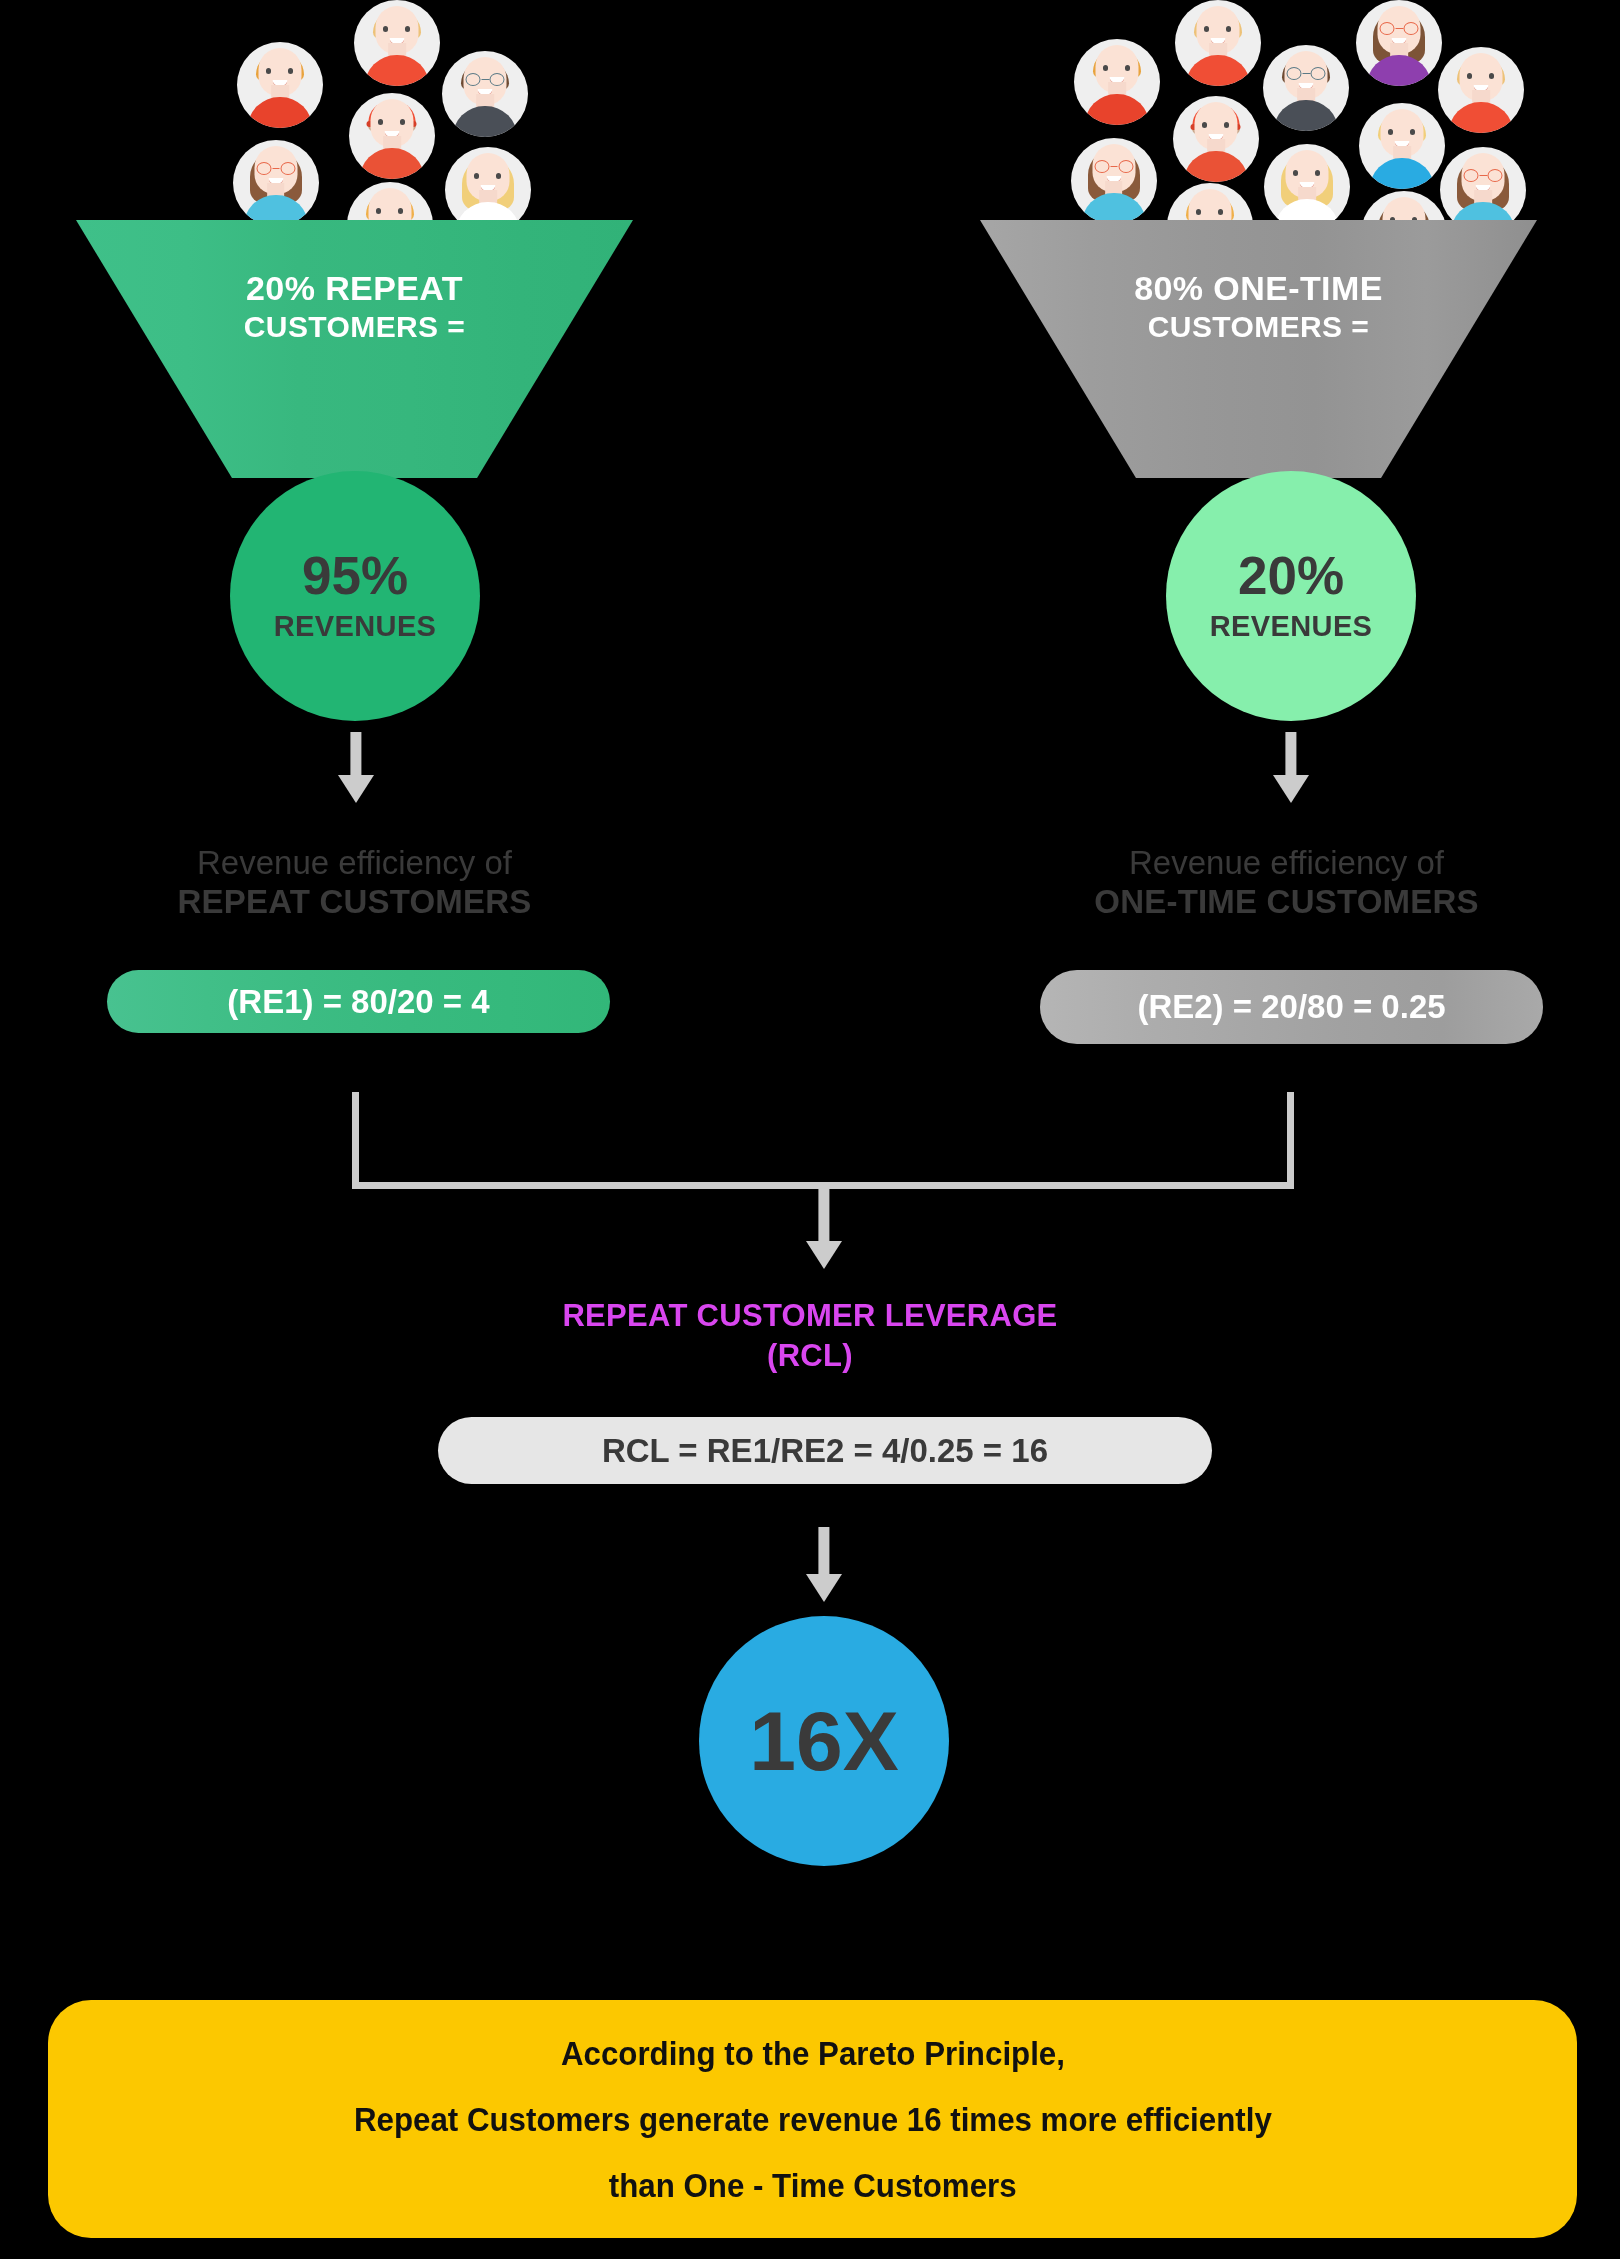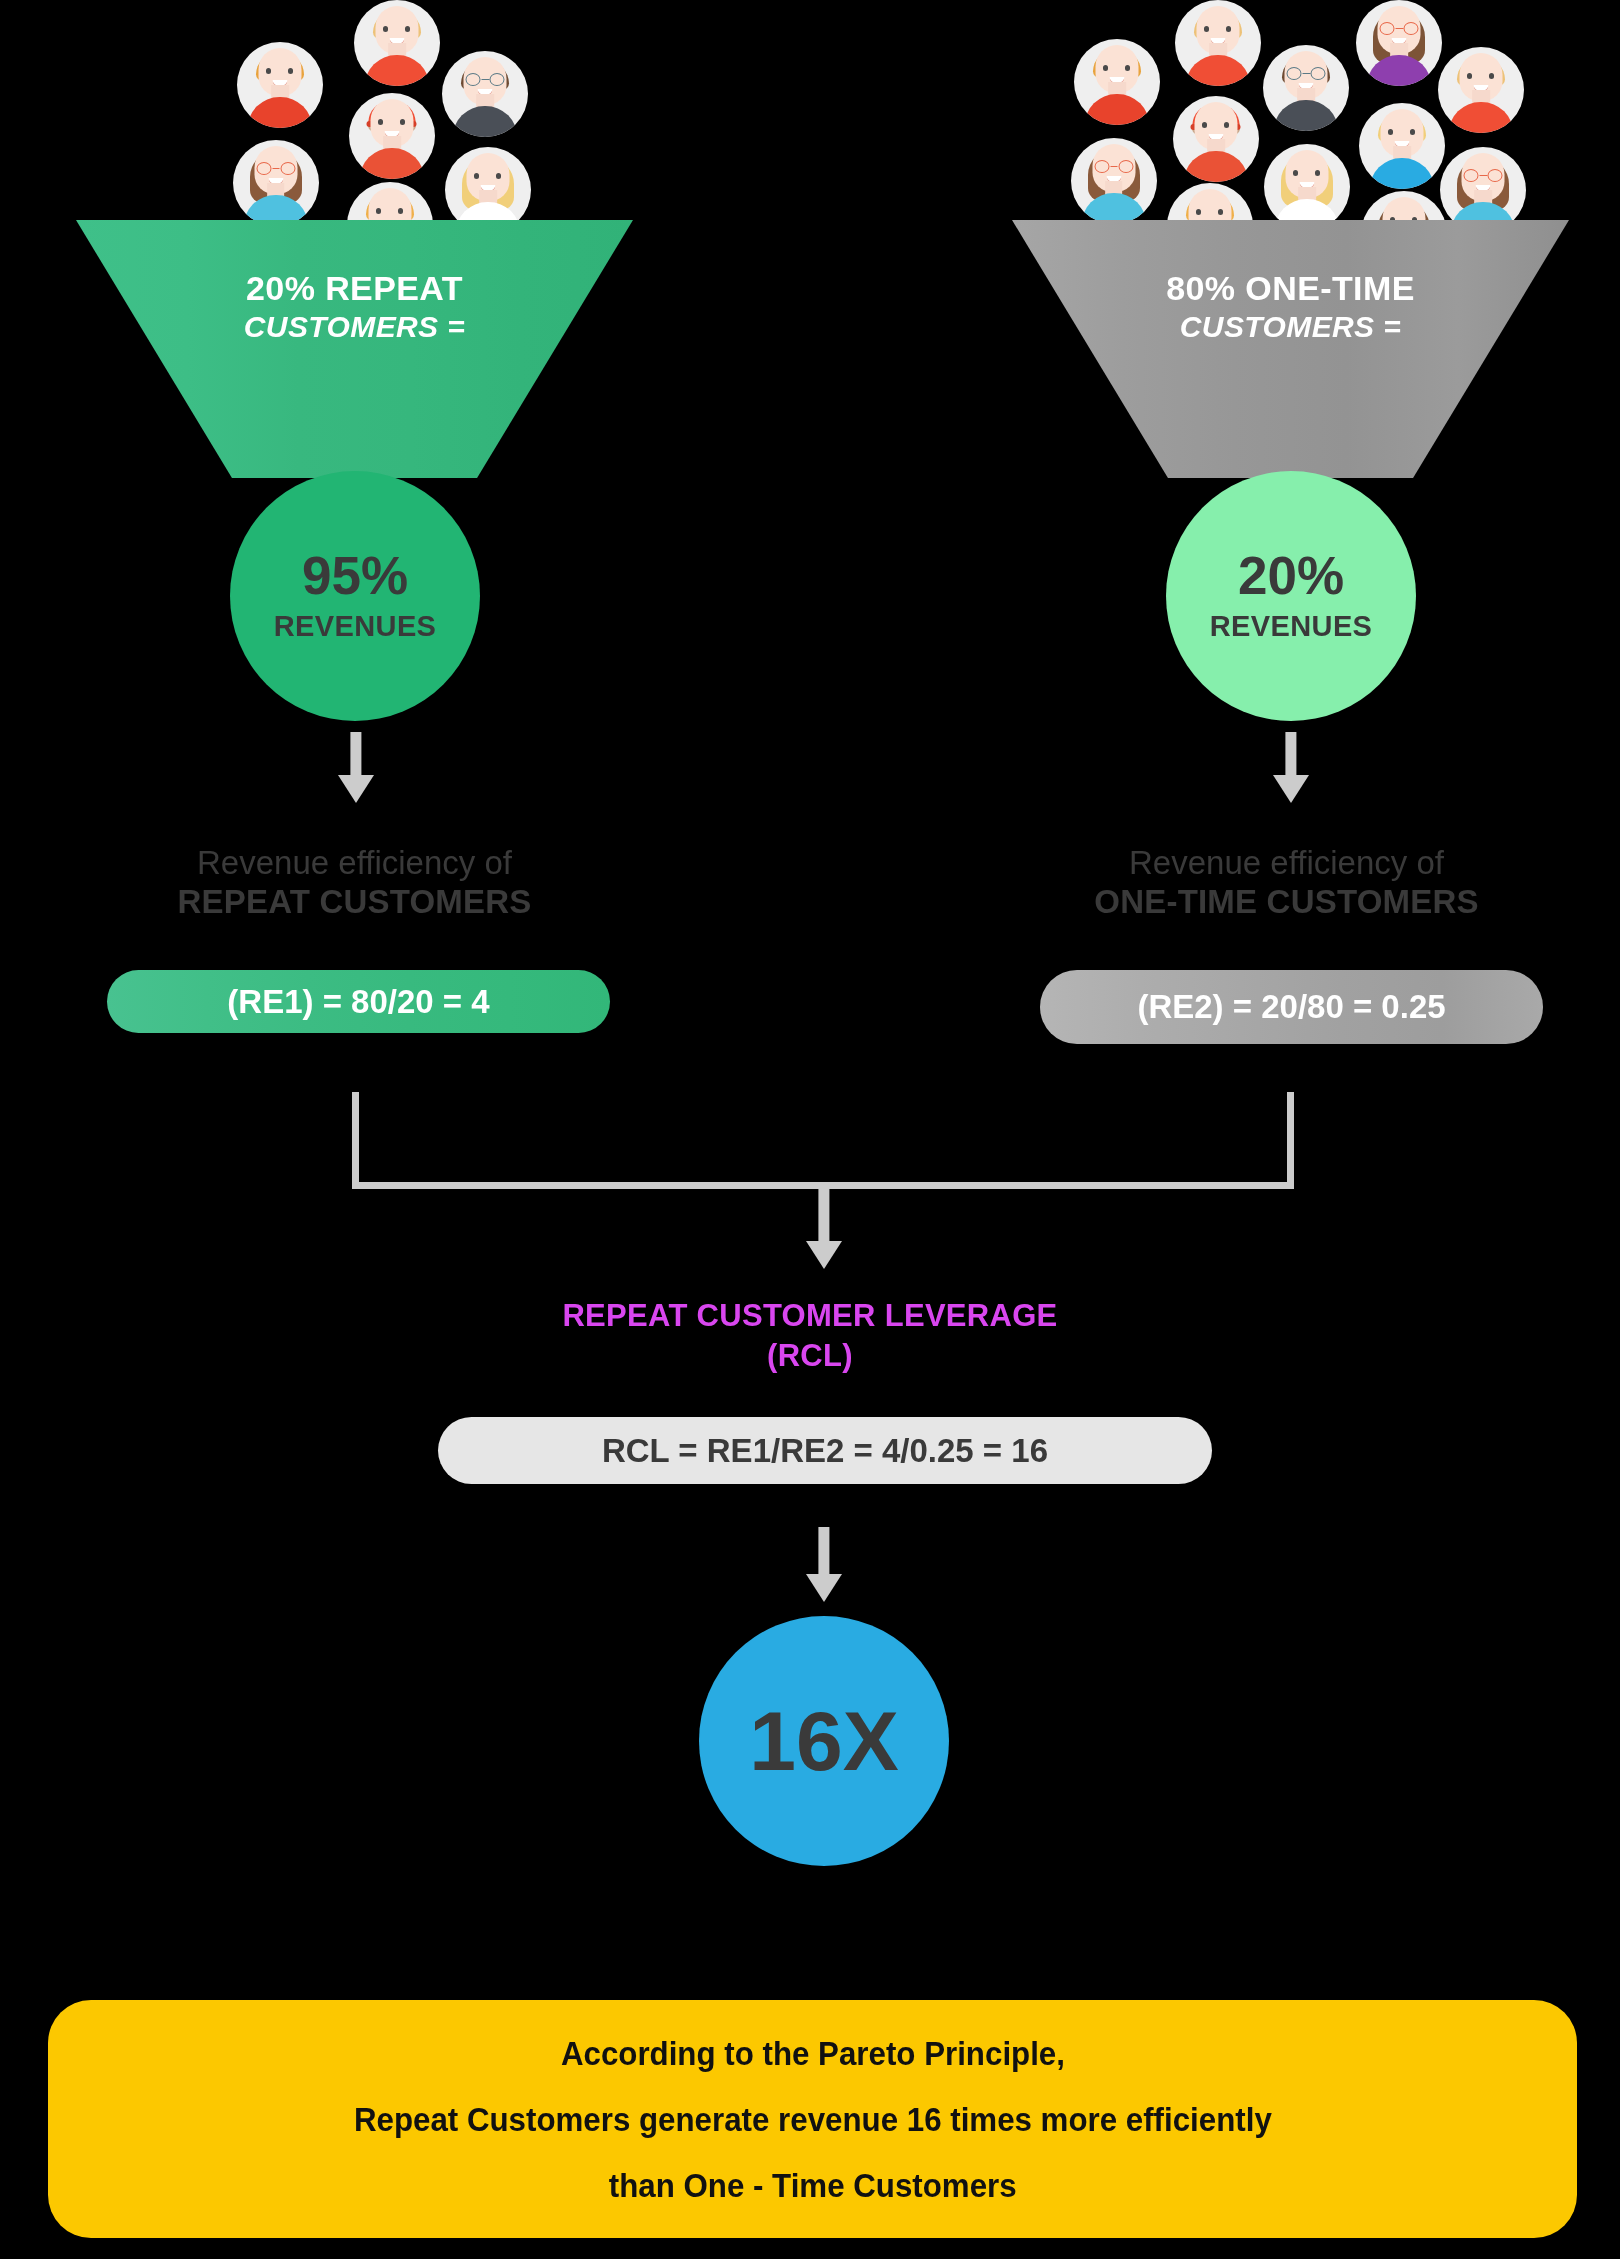--- a/index.html
+++ b/index.html
@@ -51,21 +51,21 @@
   .funnel .shape {
     position:absolute; inset:0;
     clip-path: polygon(0% 0%, 100% 0%, 72% 100%, 28% 100%);
   }
   .funnel .label {
     position:absolute; left:0; right:0; top:48px;
     text-align:center; color:#fff; font-weight:bold; line-height:1.22;
     letter-spacing:0.4px;
   }
   .funnel .label .l1 { font-size:34px; display:block; }
-  .funnel .label .l2 { font-size:30px; display:block;font-style:italic; }
+  .funnel .label .l2 { font-size:30px; display:block; }
 
   
   .bigcircle {
     position:absolute; width:250px; height:250px; border-radius:50%;
     display:flex; flex-direction:column; align-items:center; justify-content:center;
     color:#3a3a3a;
   }
   .bigcircle .pct  { font-size:53px; font-weight:bold; line-height:1; }
   .bigcircle .sub  { font-size:29px; font-weight:bold; margin-top:7.5px; letter-spacing:0.4px; }
 
@@ -308,21 +308,21 @@
   </div>
 
   <div class="funnel" style="left:76px; top:220px; width:557px; height:258px;">
     <div class="shape" style="background:linear-gradient(90deg,#3fc089 0%,#3dbe86 20%,#38b87f 40%,#36b77d 60%,#33b47a 80%,#31b278 100%);"></div>
     <div class="label">
       <span class="l1">20% REPEAT</span>
       <span class="l2">CUSTOMERS =</span>
     </div>
   </div>
 
-  <div class="funnel" style="left:1012px; top:220px; width:557px; height:258px;">
+  <div class="funnel" style="left:980px; top:220px; width:557px; height:258px;">
     <div class="shape" style="background:linear-gradient(90deg,#a6a6a6 0%,#9d9d9d 20%,#979797 40%,#939393 60%,#9b9b9b 80%,#8f8f8f 100%);"></div>
     <div class="label">
       <span class="l1">80% ONE-TIME</span>
       <span class="l2">CUSTOMERS =</span>
     </div>
   </div>
 
   <div class="bigcircle" style="left:230px; top:471px; background:#22b573;">
     <div class="pct">95%</div>
     <div class="sub">REVENUES</div>

